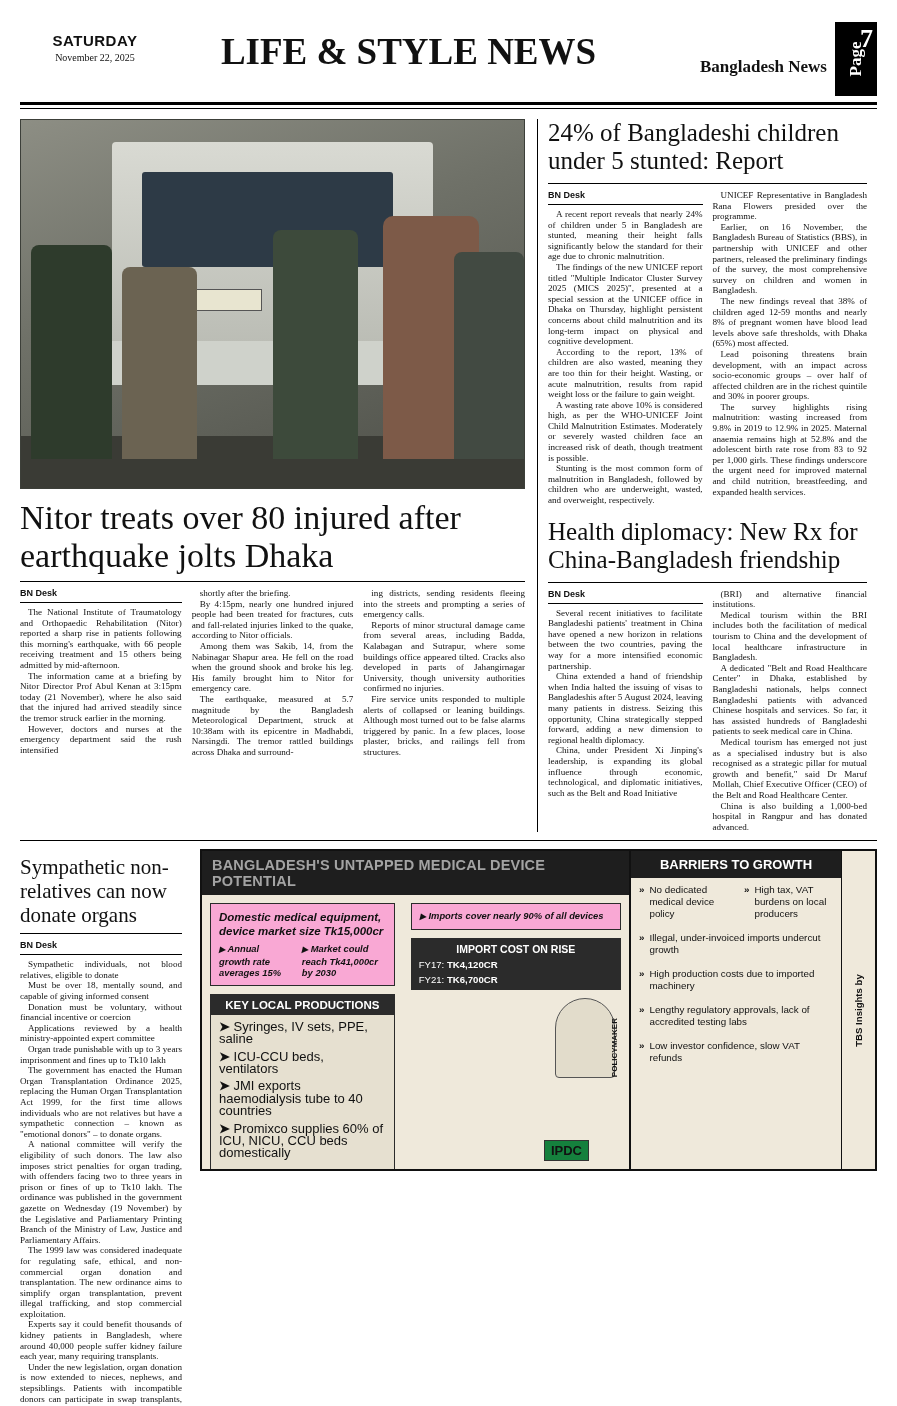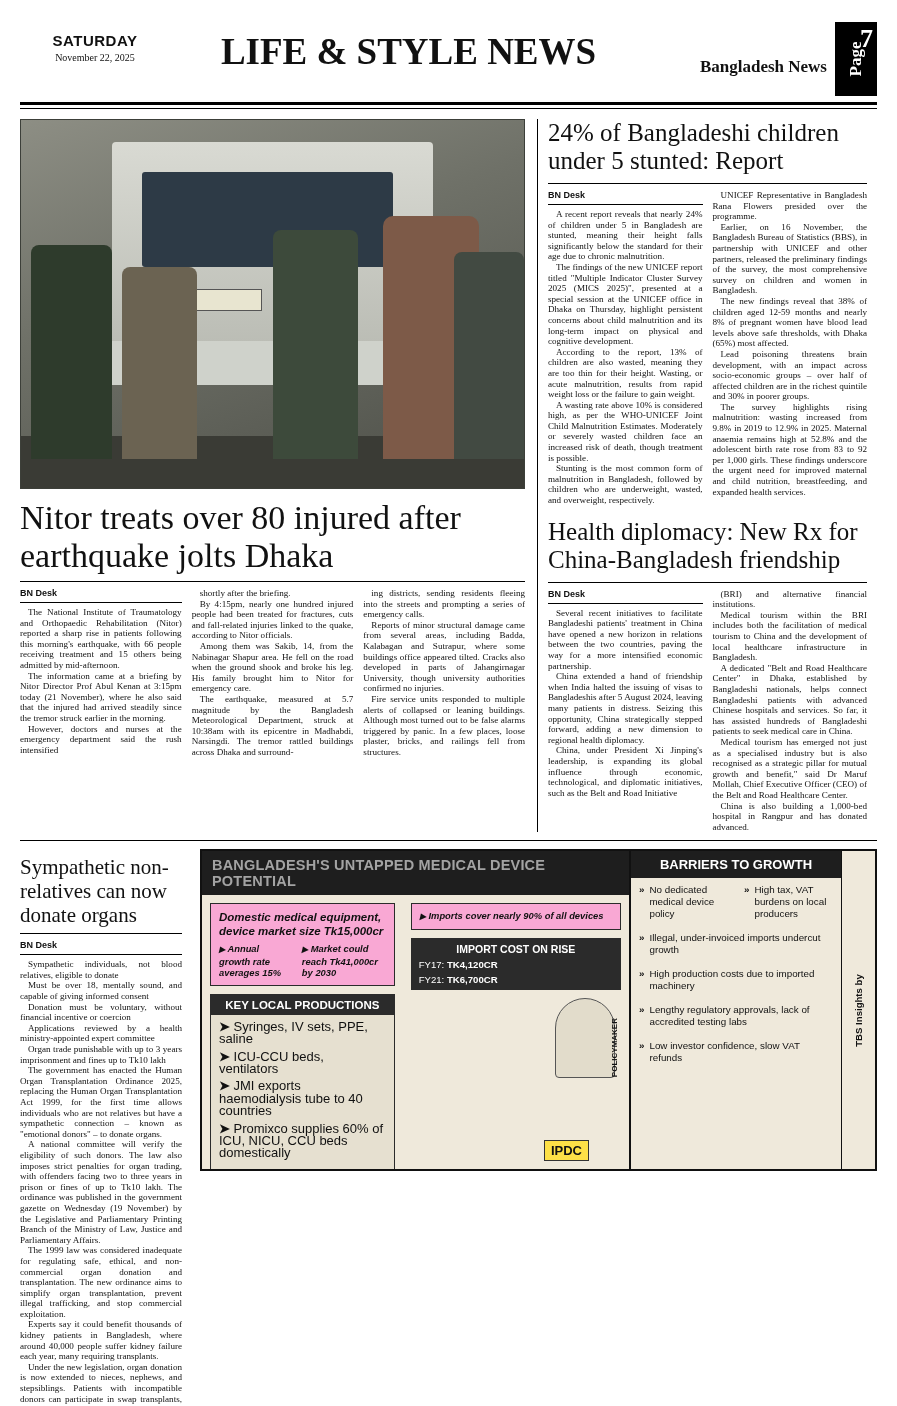--- a/index.html
+++ b/index.html
@@ -161,21 +161,21 @@
     width:34px; background:#efe9db; border-left:1.5px solid #111;
     display:flex; align-items:center; justify-content:center;
   }
   .info-side span{
     transform:rotate(-90deg); white-space:nowrap;
     font-family:"Liberation Sans",sans-serif; font-size:9.6px; font-weight:bold;
   }
   .ipdc {
     position:absolute; right:40px; bottom:8px;
     font-family:"Liberation Sans",sans-serif; font-weight:bold; font-size:13px;
-    border:1px solid #333; padding:2px 6px; background:#fde047;
+    border:1px solid #333; padding:2px 6px; background:#15803d;
   }
 </style>
 </head>
 <body>
 
 <div class="page">
 
   <div class="masthead">
     <div class="md-date">
       <div class="md-day">SATURDAY</div>

